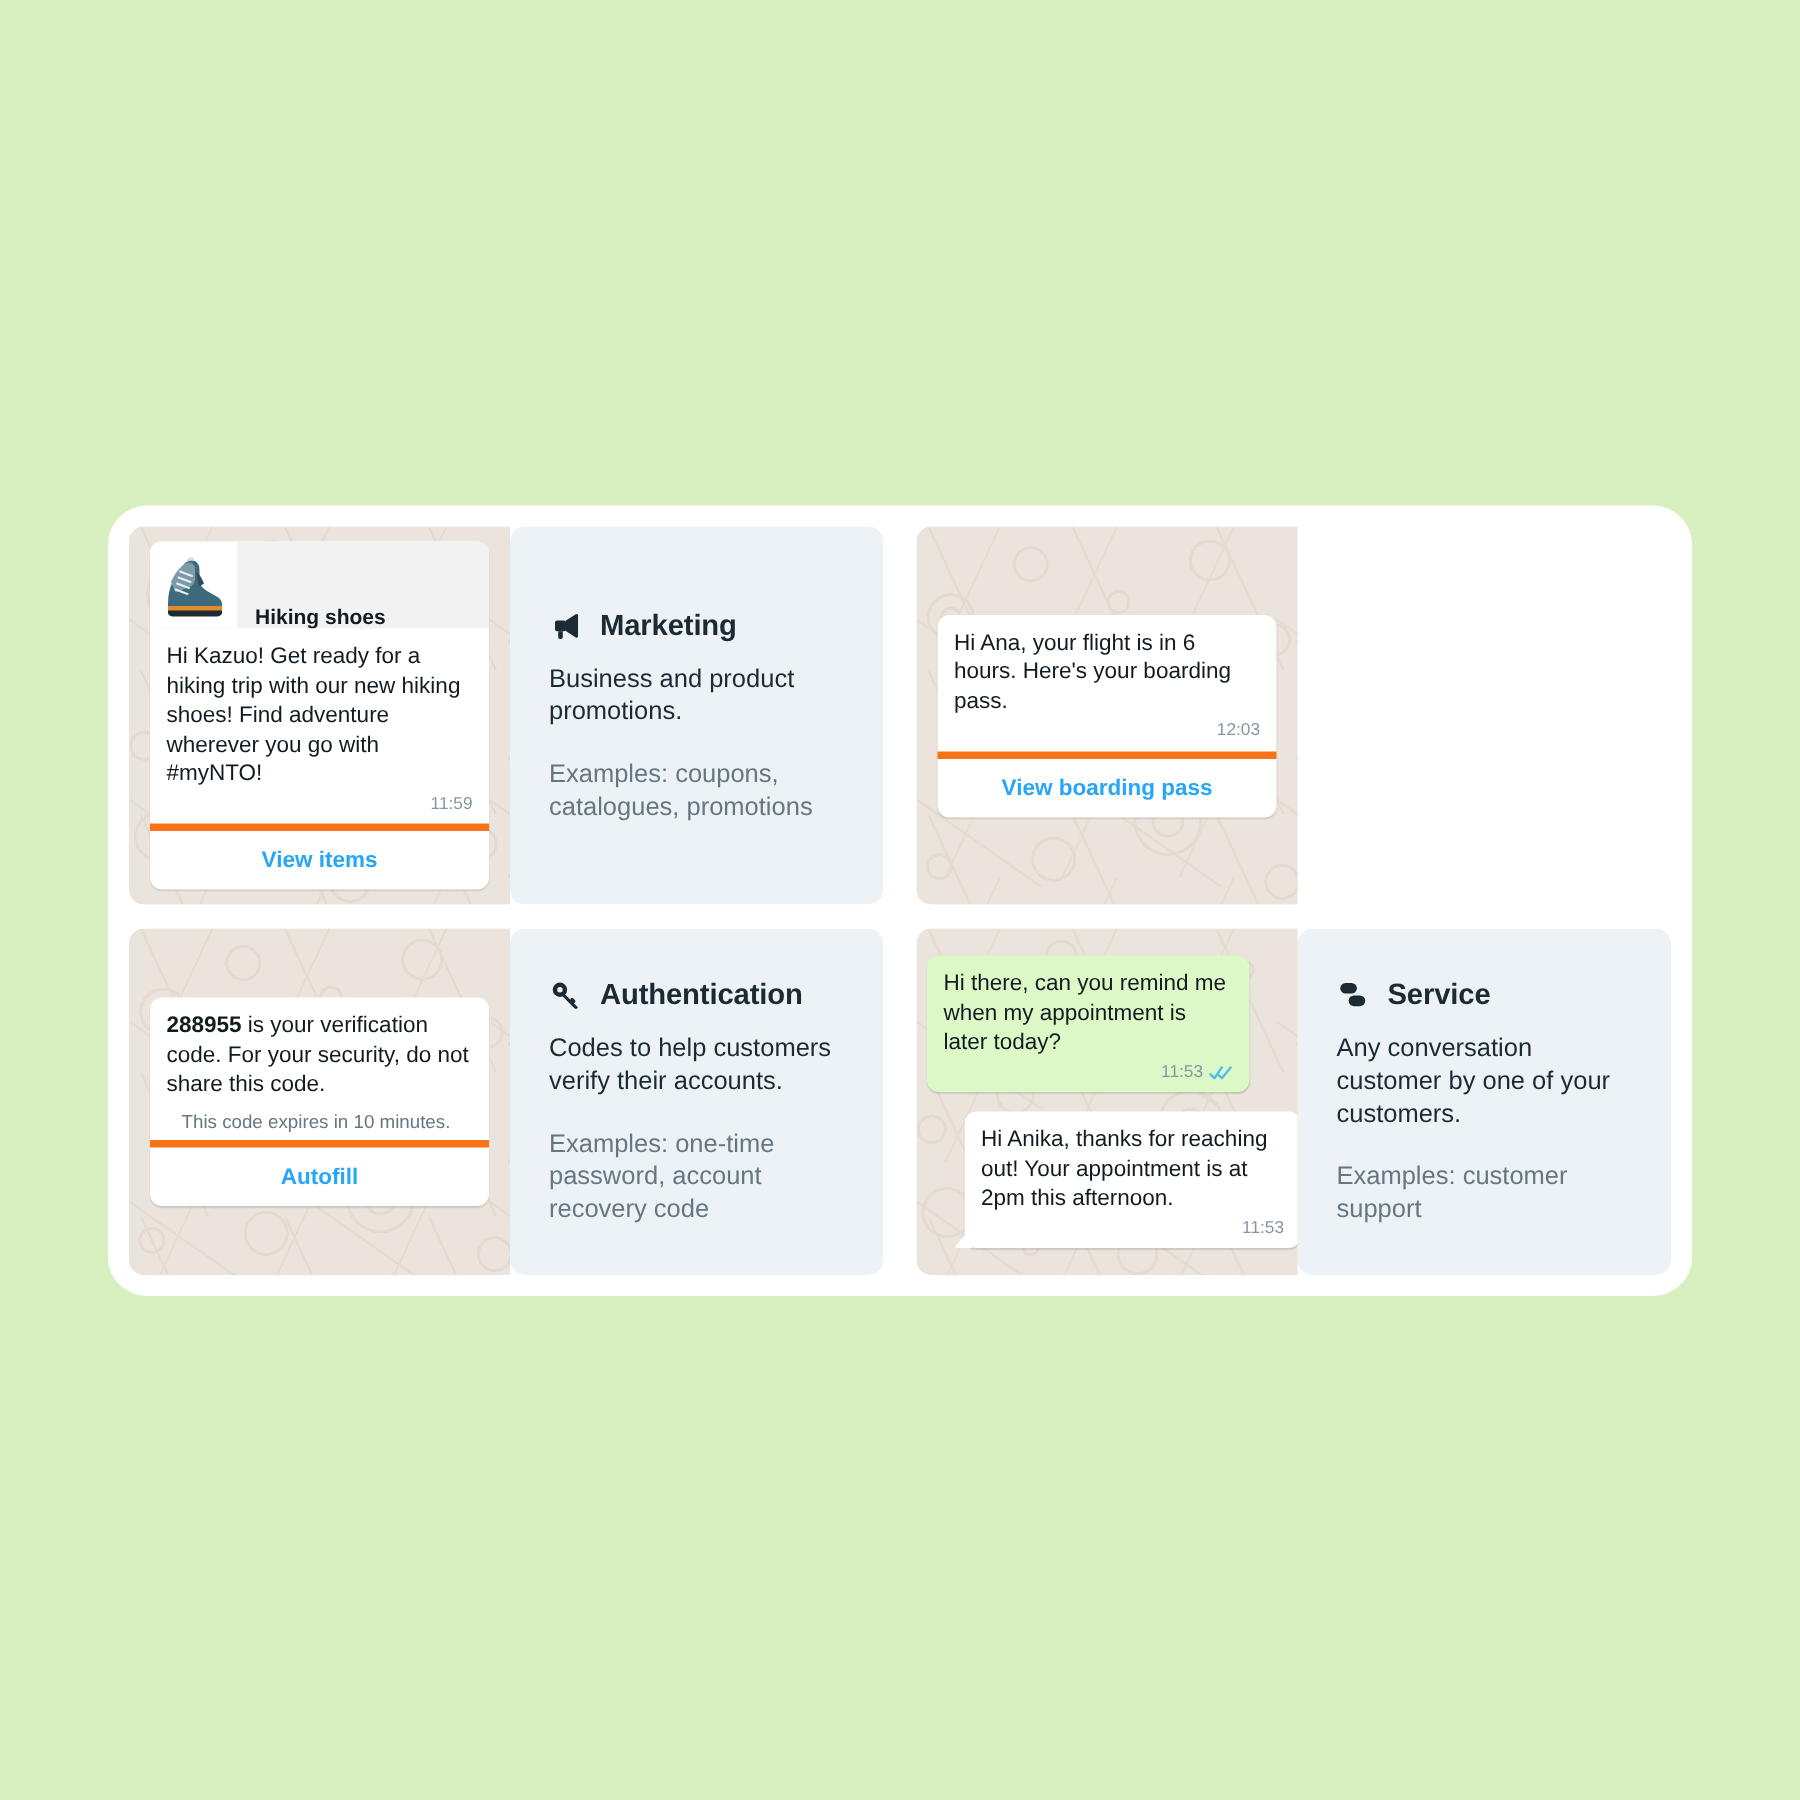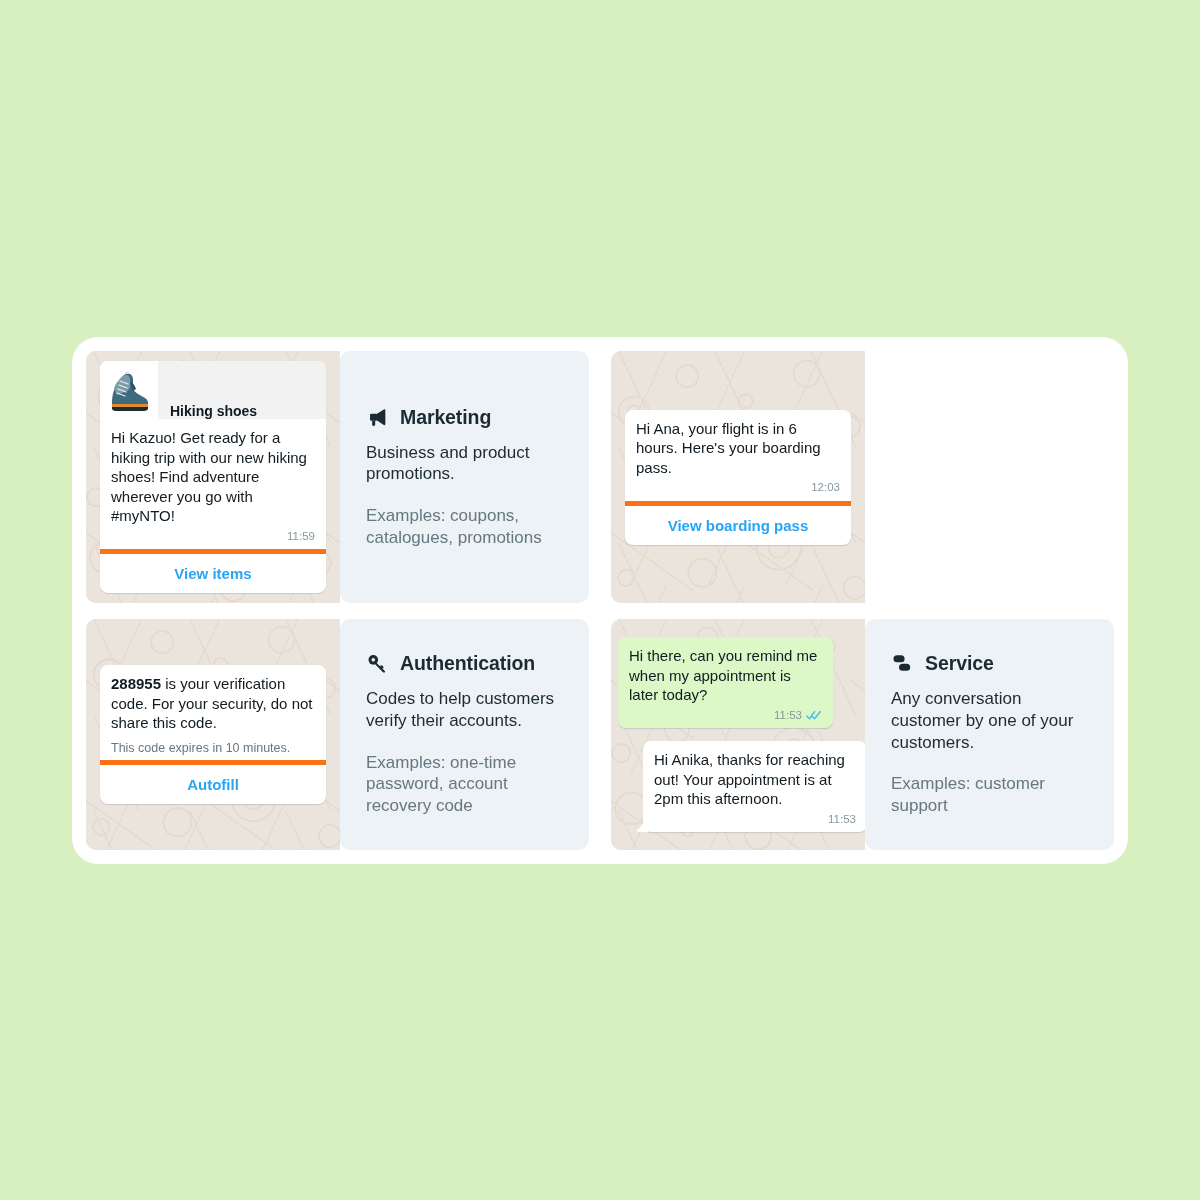--- a/index.html
+++ b/index.html
@@ -171,21 +171,21 @@
     font-size: 15px;
     line-height: 1.3;
     color: #111b21;
   }
 
   .bubble-body .code-strong { font-weight: bold; }
 
   .bubble-sub {
     font-size: 12.5px;
     color: #667781;
-    padding: 2px 11px 4px 11px;
+    padding: 2px 11px 4px 21px;
     line-height: 1.3;
   }
 
   .bubble-meta {
     display: flex;
     align-items: center;
     justify-content: flex-end;
     gap: 4px;
     padding: 0 11px 7px 11px;
     font-size: 11.5px;

